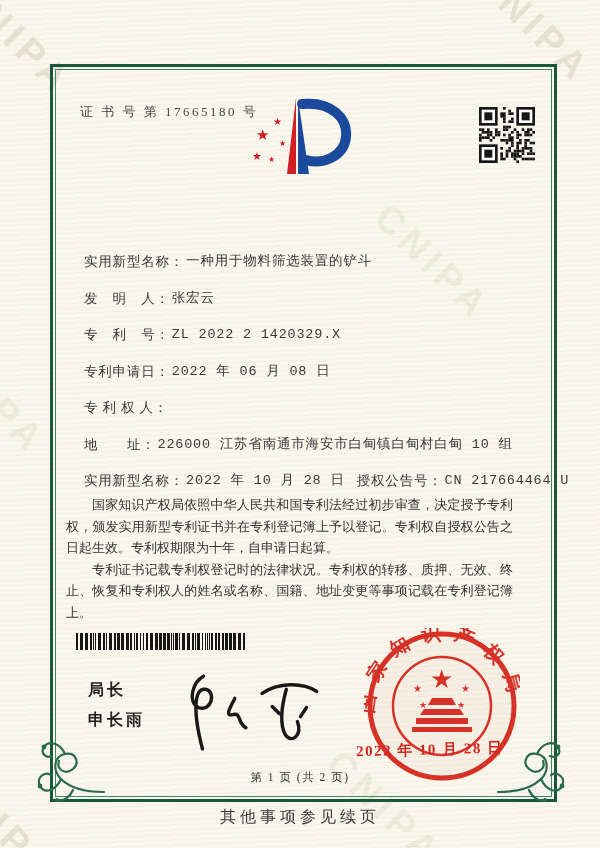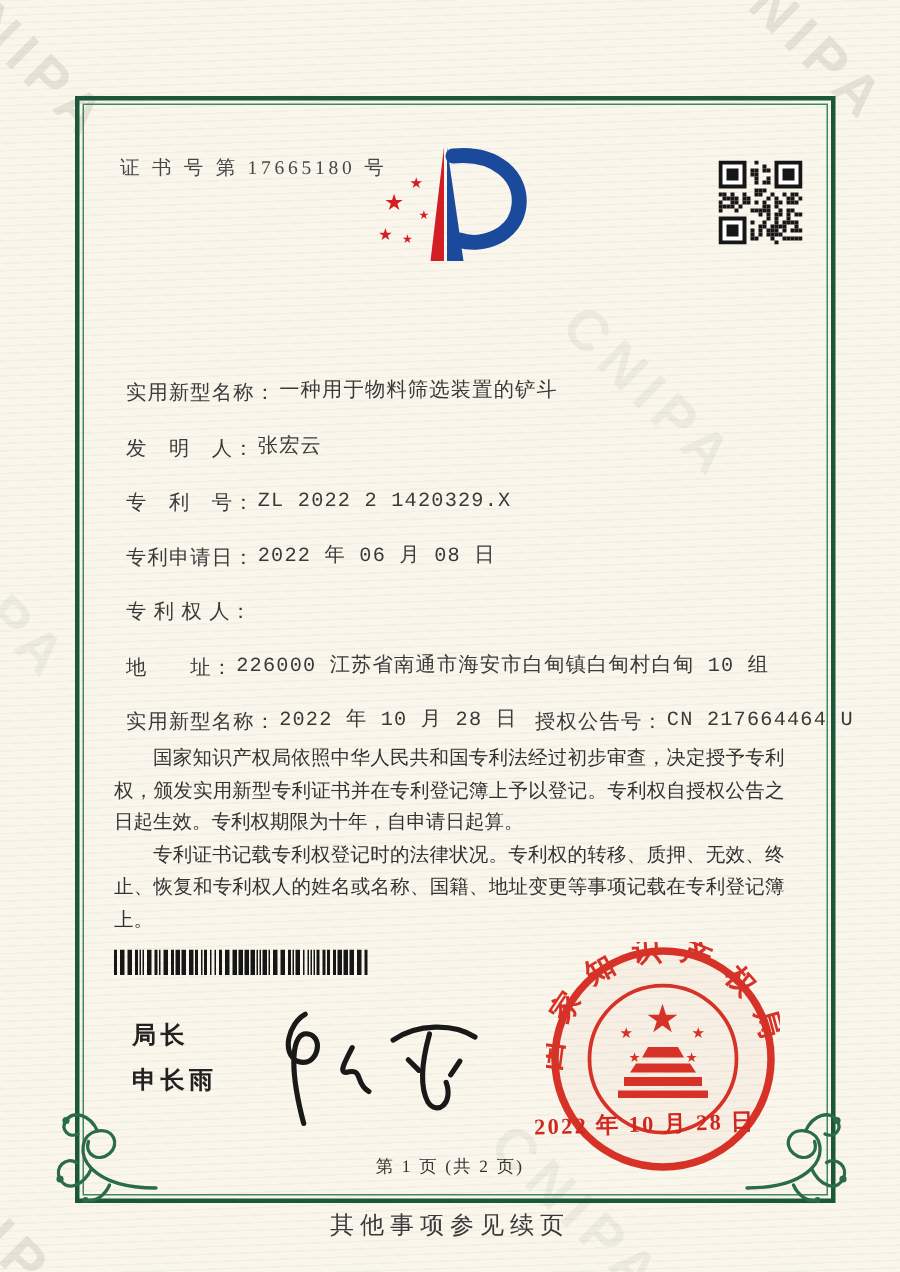--- a/index.html
+++ b/index.html
@@ -18,21 +18,21 @@
   .logo{left:252px;top:94px;width:100px;height:88px;}
   .qr{left:479px;top:107px;width:56px;height:56px;}
   .title{left:0;right:0;top:183px;text-align:center;font-size:31px;font-weight:bold;
          letter-spacing:9px;color:#151515;}
   .fields{left:84px;top:251px;width:452px;}
   .frow{display:flex;align-items:flex-end;font-size:13.5px;line-height:22px;color:#3a3a3a;
         letter-spacing:0.8px;margin-bottom:14.5px;}
   .frow .lab{white-space:pre;}
   .frow .val{white-space:pre;margin-left:2px;font-family:Liberation Mono, monospace;}
   .frow .lab2{white-space:pre;margin-left:12px;}
-  .paras{left:76px;top:494px;width:447px;font-size:13px;line-height:21.5px;color:#333;
+  .paras{left:66px;top:494px;width:447px;font-size:13px;line-height:21.5px;color:#333;
          text-align:justify;}
   .paras p{margin:0;text-indent:2em;}
   .barcode{left:76px;top:633px;width:172px;height:17px;}
   .signer{left:88px;top:680px;font-family:"Liberation Sans","DejaVu Sans",sans-serif;
           font-weight:600;font-size:16px;color:#222;letter-spacing:3px;}
   .signer div{margin-bottom:9px;}
   .sig{left:176px;top:660px;width:158px;height:96px;}
   .seal{left:364px;top:628px;width:156px;height:156px;opacity:0.95;}
   .seal-date{left:356px;top:740px;width:176px;font-size:15px;font-weight:bold;color:#d0281e;
              letter-spacing:1.5px;transform:rotate(-1.5deg);z-index:3;white-space:nowrap;}

